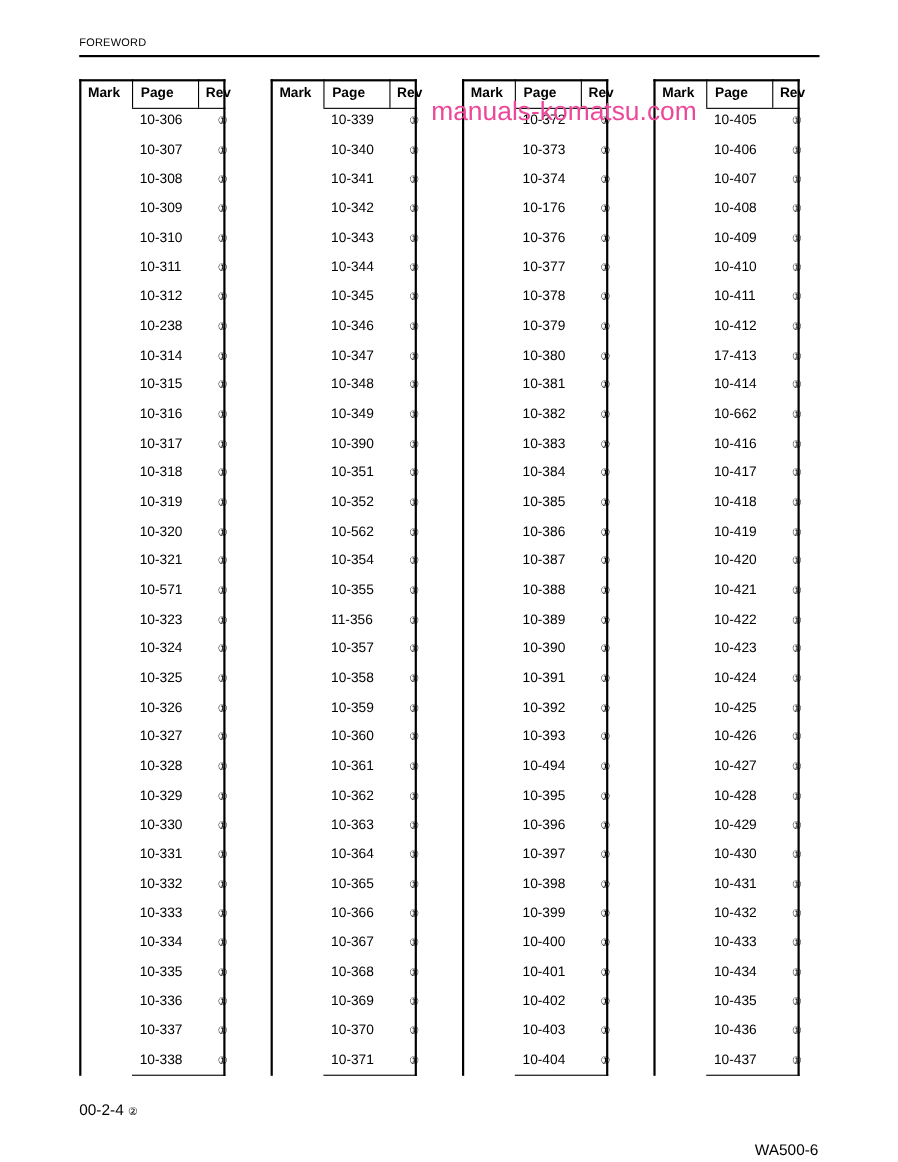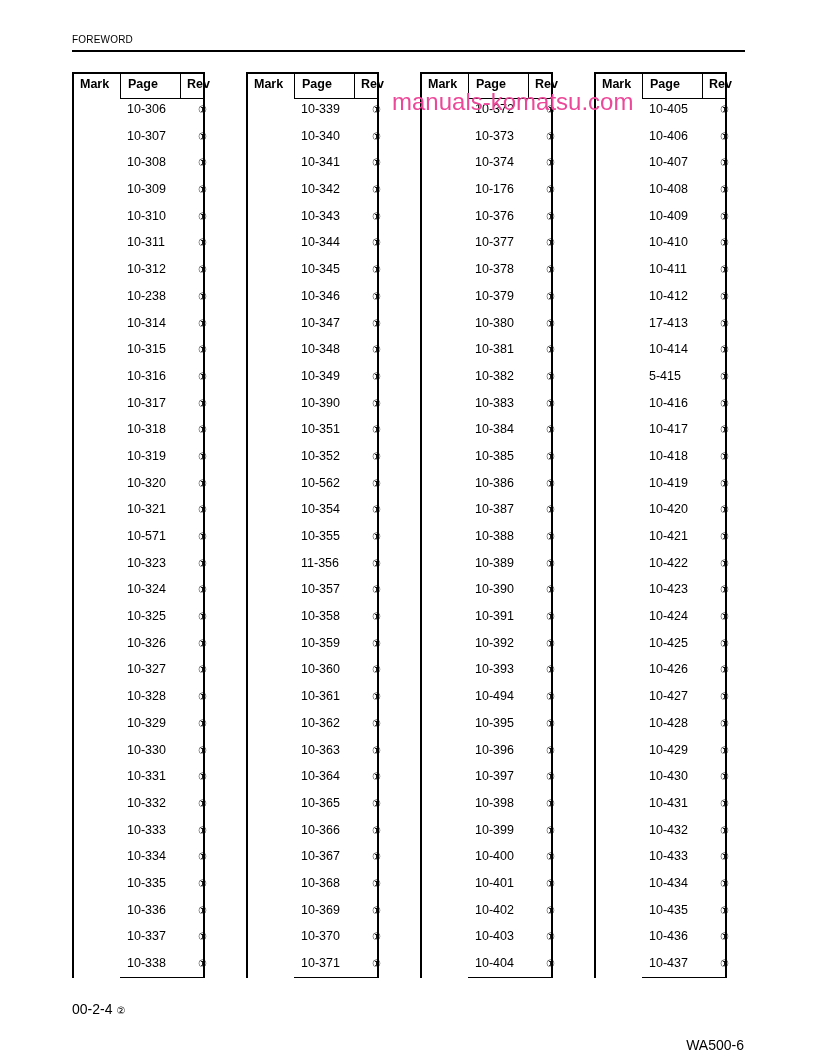--- a/index.html
+++ b/index.html
@@ -192,21 +192,21 @@
       <div class="row"><span class="mk"></span><span class="pg">10-405</span><span class="rv">①</span></div>
       <div class="row"><span class="mk"></span><span class="pg">10-406</span><span class="rv">①</span></div>
       <div class="row"><span class="mk"></span><span class="pg">10-407</span><span class="rv">①</span></div>
       <div class="row"><span class="mk"></span><span class="pg">10-408</span><span class="rv">①</span></div>
       <div class="row"><span class="mk"></span><span class="pg">10-409</span><span class="rv">①</span></div>
       <div class="row"><span class="mk"></span><span class="pg">10-410</span><span class="rv">①</span></div>
       <div class="row"><span class="mk"></span><span class="pg">10-411</span><span class="rv">①</span></div>
       <div class="row"><span class="mk"></span><span class="pg">10-412</span><span class="rv">①</span></div>
       <div class="row"><span class="mk"></span><span class="pg">17-413</span><span class="rv">①</span></div>
       <div class="row"><span class="mk"></span><span class="pg">10-414</span><span class="rv">①</span></div>
-      <div class="row"><span class="mk"></span><span class="pg">5-415</span><span class="rv">①</span></div>
+      <div class="row"><span class="mk"></span><span class="pg">10-662</span><span class="rv">①</span></div>
       <div class="row"><span class="mk"></span><span class="pg">10-416</span><span class="rv">①</span></div>
       <div class="row"><span class="mk"></span><span class="pg">10-417</span><span class="rv">①</span></div>
       <div class="row"><span class="mk"></span><span class="pg">10-418</span><span class="rv">①</span></div>
       <div class="row"><span class="mk"></span><span class="pg">10-419</span><span class="rv">①</span></div>
       <div class="row"><span class="mk"></span><span class="pg">10-420</span><span class="rv">①</span></div>
       <div class="row"><span class="mk"></span><span class="pg">10-421</span><span class="rv">①</span></div>
       <div class="row"><span class="mk"></span><span class="pg">10-422</span><span class="rv">①</span></div>
       <div class="row"><span class="mk"></span><span class="pg">10-423</span><span class="rv">①</span></div>
       <div class="row"><span class="mk"></span><span class="pg">10-424</span><span class="rv">①</span></div>
       <div class="row"><span class="mk"></span><span class="pg">10-425</span><span class="rv">①</span></div>

